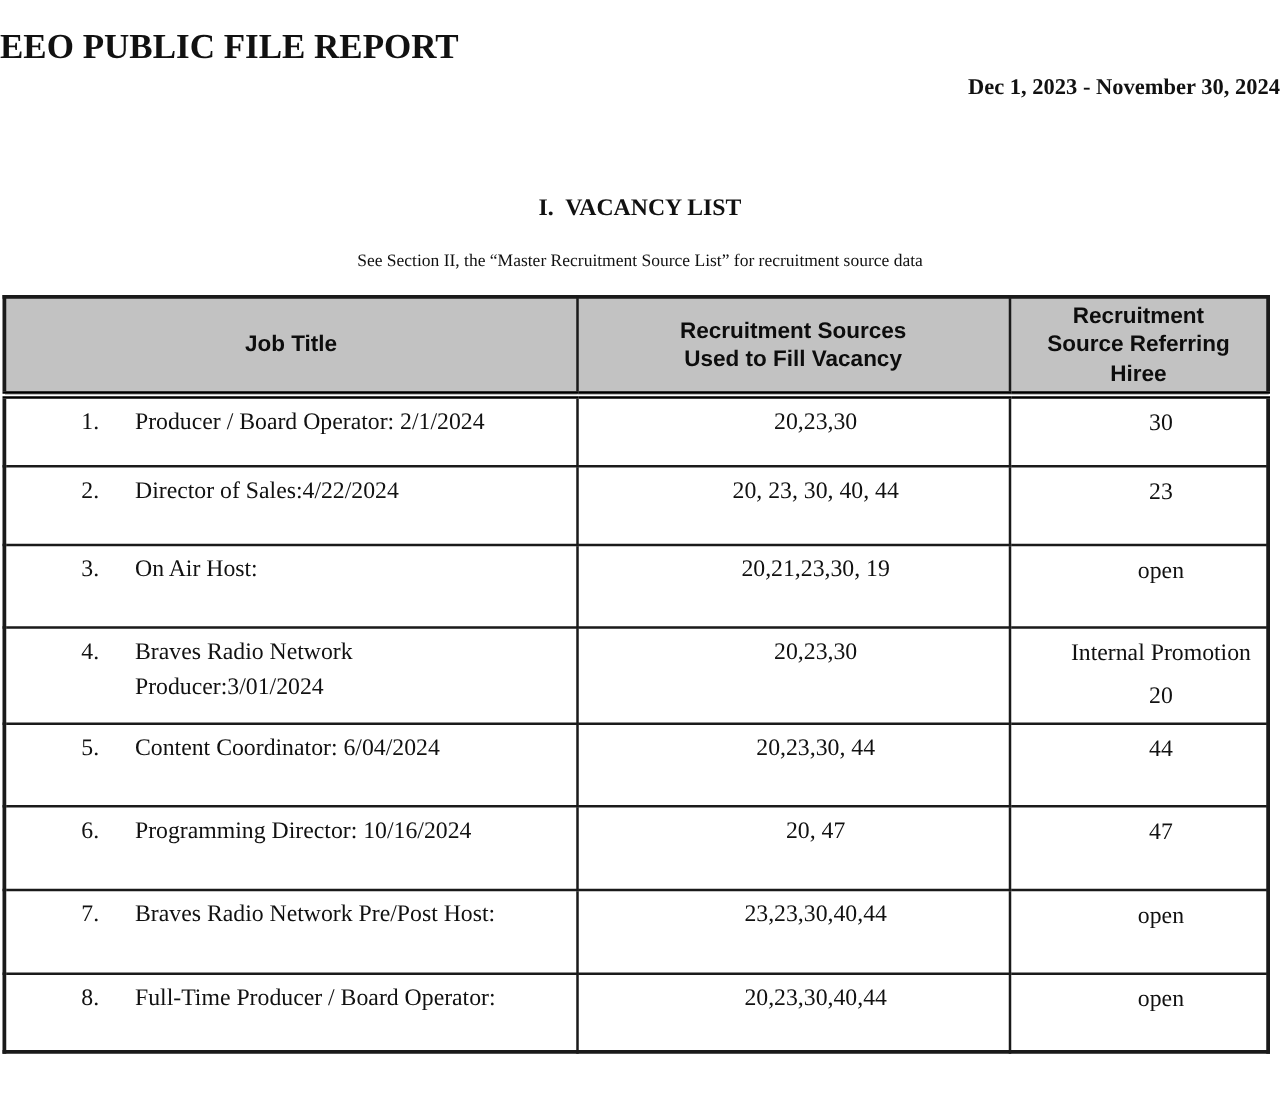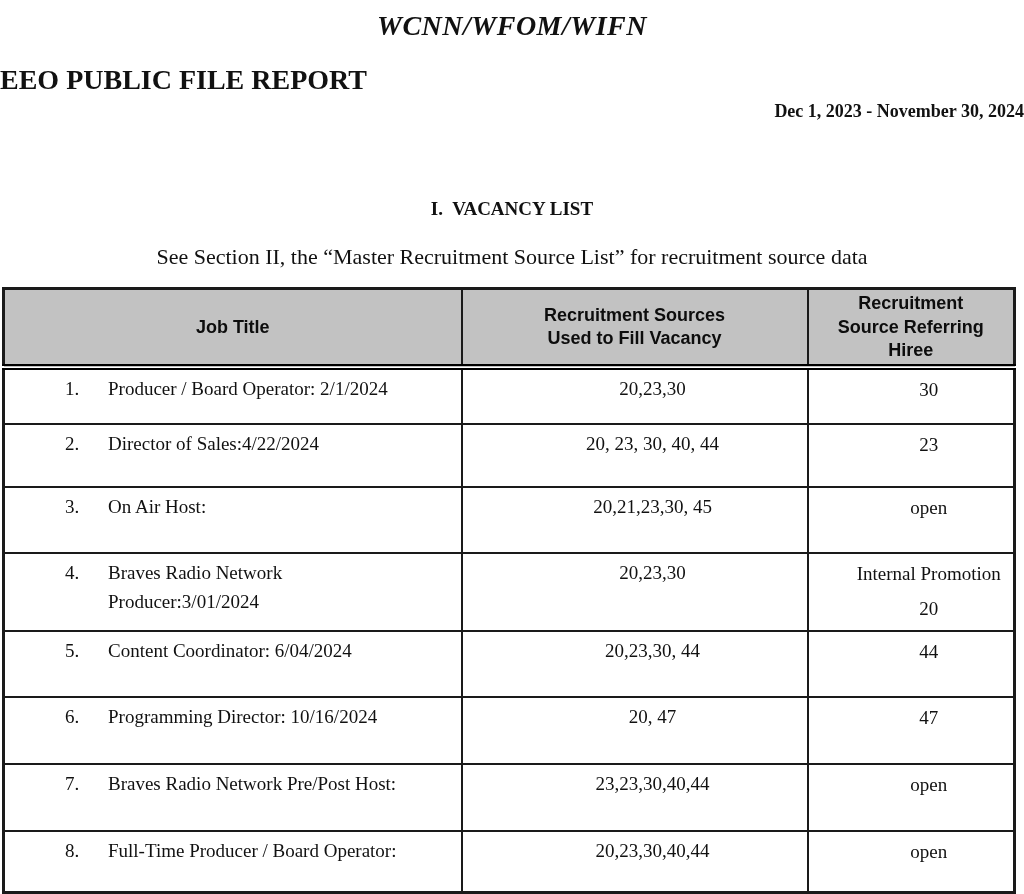--- a/index.html
+++ b/index.html
@@ -44,21 +44,21 @@
     margin: 76px 0 0 0;
     text-align: center;
     font-size: 19px;
     font-weight: bold;
     white-space: pre;
     line-height: 1.15;
   }
   .source-note {
     margin: 24px 0 0 0;
     text-align: center;
-    font-size: 22px;
+    font-size: 14px;
     font-weight: normal;
     line-height: 1.15;
   }
   table.vacancy-table {
     border-collapse: collapse;
     table-layout: fixed;
     margin: 18px 0 0 2px;
     width: 1011px;
     border: 3px solid #1a1a1a;
   }
@@ -113,21 +113,20 @@
   tr.h66 { height: 66px; }
   tr.h65 { height: 65px; }
   tr.h67 { height: 67px; }
   tr.h62 { height: 62px; }
 </style>
 </head>
 <body>
 
 <div class="page">
 
-  <h1 class="station-title">WCNN/WFOM/WIFN</h1>
 
   <h2 class="report-title">EEO PUBLIC FILE REPORT</h2>
   <div class="report-period">Dec 1, 2023 - November 30, 2024</div>
 
   <h3 class="section-heading">I.  VACANCY LIST</h3>
 
   <div class="source-note">See Section II, the “Master Recruitment Source List” for recruitment source data</div>
 
   <table class="vacancy-table">
     <colgroup>
@@ -166,21 +165,21 @@
         <td class="src-cell">20, 23, 30, 40, 44</td>
         <td class="ref-cell">23</td>
       </tr>
       <tr class="h66">
         <td class="job-cell">
           <div class="job-wrap">
             <span class="row-num">3.</span>
             <span class="job-text">On Air Host:</span>
           </div>
         </td>
-        <td class="src-cell">20,21,23,30, 45</td>
+        <td class="src-cell">20,21,23,30, 19</td>
         <td class="ref-cell">open</td>
       </tr>
       <tr class="h65">
         <td class="job-cell">
           <div class="job-wrap">
             <span class="row-num">4.</span>
             <span class="job-text">Braves Radio Network
 Producer:3/01/2024</span>
           </div>
         </td>

